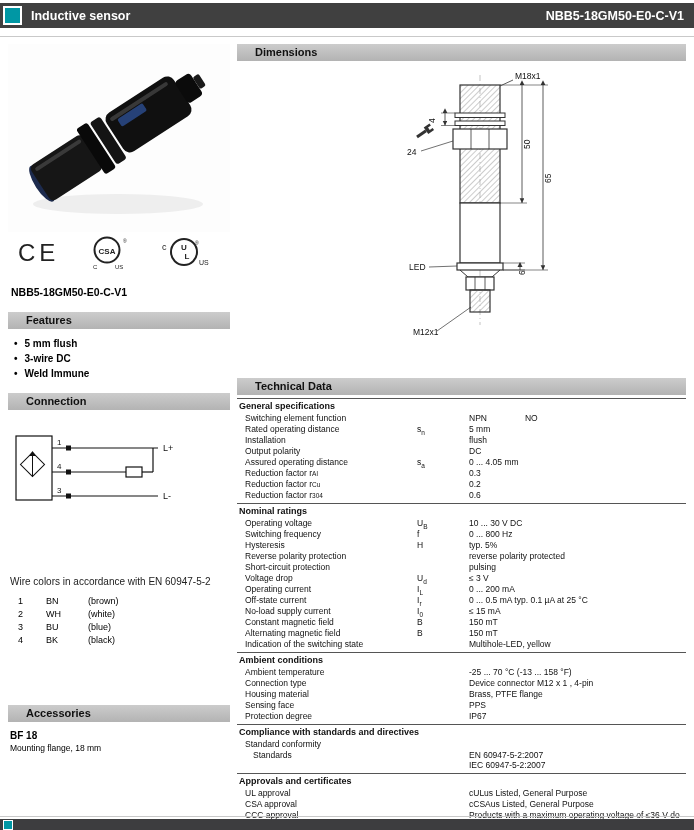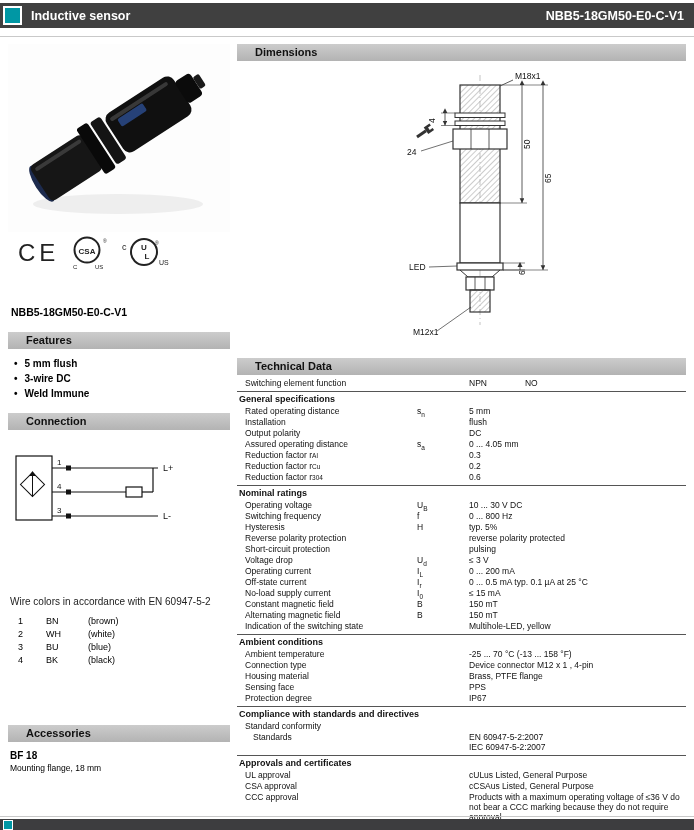--- a/index.html
+++ b/index.html
@@ -14,40 +14,40 @@
   .topbar-right { margin-left:auto; }
   .top-rule { position:absolute; left:0; top:36px; width:694px; border-top:1px solid #c9c9c9; }
 
   
   .bar { background:linear-gradient(#cccccc,#b3b3b3); height:17px; line-height:17px;
          font-size:11px; font-weight:bold; padding-left:18px; color:#111; }
 
   
   .left { position:absolute; left:8px; top:44px; width:222px; }
   .photo { width:222px; height:188px; background:#fdfdfd; position:relative; }
-  .certs { height:42px; display:flex; align-items:center; gap:10px; padding-left:10px; margin-bottom:24px; }
+  .certs { height:42px; display:flex; align-items:center; gap:30px; padding-left:10px; margin-bottom:4px; }
   .ce-text { font-size:24px; letter-spacing:4px; color:#222; font-weight:400; }
   .model-value { font-size:10.5px; font-weight:bold; padding:8px 0 14px 3px; }
   .features-list { list-style:none; padding:7px 0 12px 6px; }
   .features-list li { font-size:10px; font-weight:bold; line-height:15px; }
   .features-list li::before { content:"\2022"; margin-right:7px; }
   .conn-wrap { height:158px; padding-top:12px; }
   .wire-note { font-size:10px; color:#222; margin:8px 0 8px 2px; }
   .wire-table { font-size:9px; margin-left:10px; margin-bottom:58px; }
   .wire-row { display:flex; line-height:13px; }
   .wire-row .wnum { width:28px; }
   .wire-row .wcode { width:42px; }
   .acc-name { font-size:10px; font-weight:bold; margin:8px 0 2px 2px; }
   .acc-desc { font-size:8.5px; margin-left:2px; }
 
   
   .right { position:absolute; left:237px; top:44px; width:449px; }
   .dim-wrap { height:297px; position:relative; }
   .dim-wrap svg { position:absolute; left:128px; top:2px; }
-  .tech-bar { margin-top:0; }
+  .tech-bar { margin-top:20px; }
 
   
   .tech-table { margin-top:3px; }
   .trow { display:flex; font-size:8.5px; line-height:10px; padding-bottom:1px; color:#111; }
   .trow.section { font-weight:bold; font-size:9px; border-top:1px solid #555; padding-top:2px; margin-top:2px; line-height:11px; }
   .c-label { width:180px; padding-left:8px; white-space:nowrap; display:flex; align-items:baseline; }
   .trow.section .c-label { padding-left:2px; width:auto; }
   .c-sym { width:52px; flex:none; }
   .c-val { flex:1; padding-right:2px; }
   .c-val .v2 { margin-left:38px; }
@@ -251,27 +251,27 @@
         <path d="M155 196 l-2.5 -5 h5 z" fill="#333" transform="rotate(180 155 197.5)"></path>
         <text x="160" y="212" font-size="8.5" fill="#111" transform="rotate(-90 160 212)">6</text>
 
         <text x="48" y="272" font-size="8.5" fill="#111">M12x1</text>
         <line x1="72" y1="268" x2="106" y2="244" stroke="#333" stroke-width="0.7"></line>
       </svg>
     </div>
 
     <div class="bar tech-bar">Technical Data</div>
     <div class="tech-table" id="tech-table">
-        <div class="trow">
-          <span class="c-label">Switching element function</span>
-          <span class="c-sym"></span>
-          <span class="c-val">NPN<span class="v2">NO</span></span>
-        </div>
         <div class="trow section">
           <span class="c-label">General specifications</span>
+        </div>
+        <div class="trow">
+          <span class="c-label">Switching element function</span>
+          <span class="c-sym"></span>
+          <span class="c-val">NPN<span class="v2">NO</span></span>
         </div>
         <div class="trow">
           <span class="c-label">Rated operating distance</span>
           <span class="c-sym">s<sub>n</sub></span>
           <span class="c-val">5 mm</span>
         </div>
         <div class="trow">
           <span class="c-label">Installation</span>
           <span class="c-sym"></span>
           <span class="c-val">flush</span>

